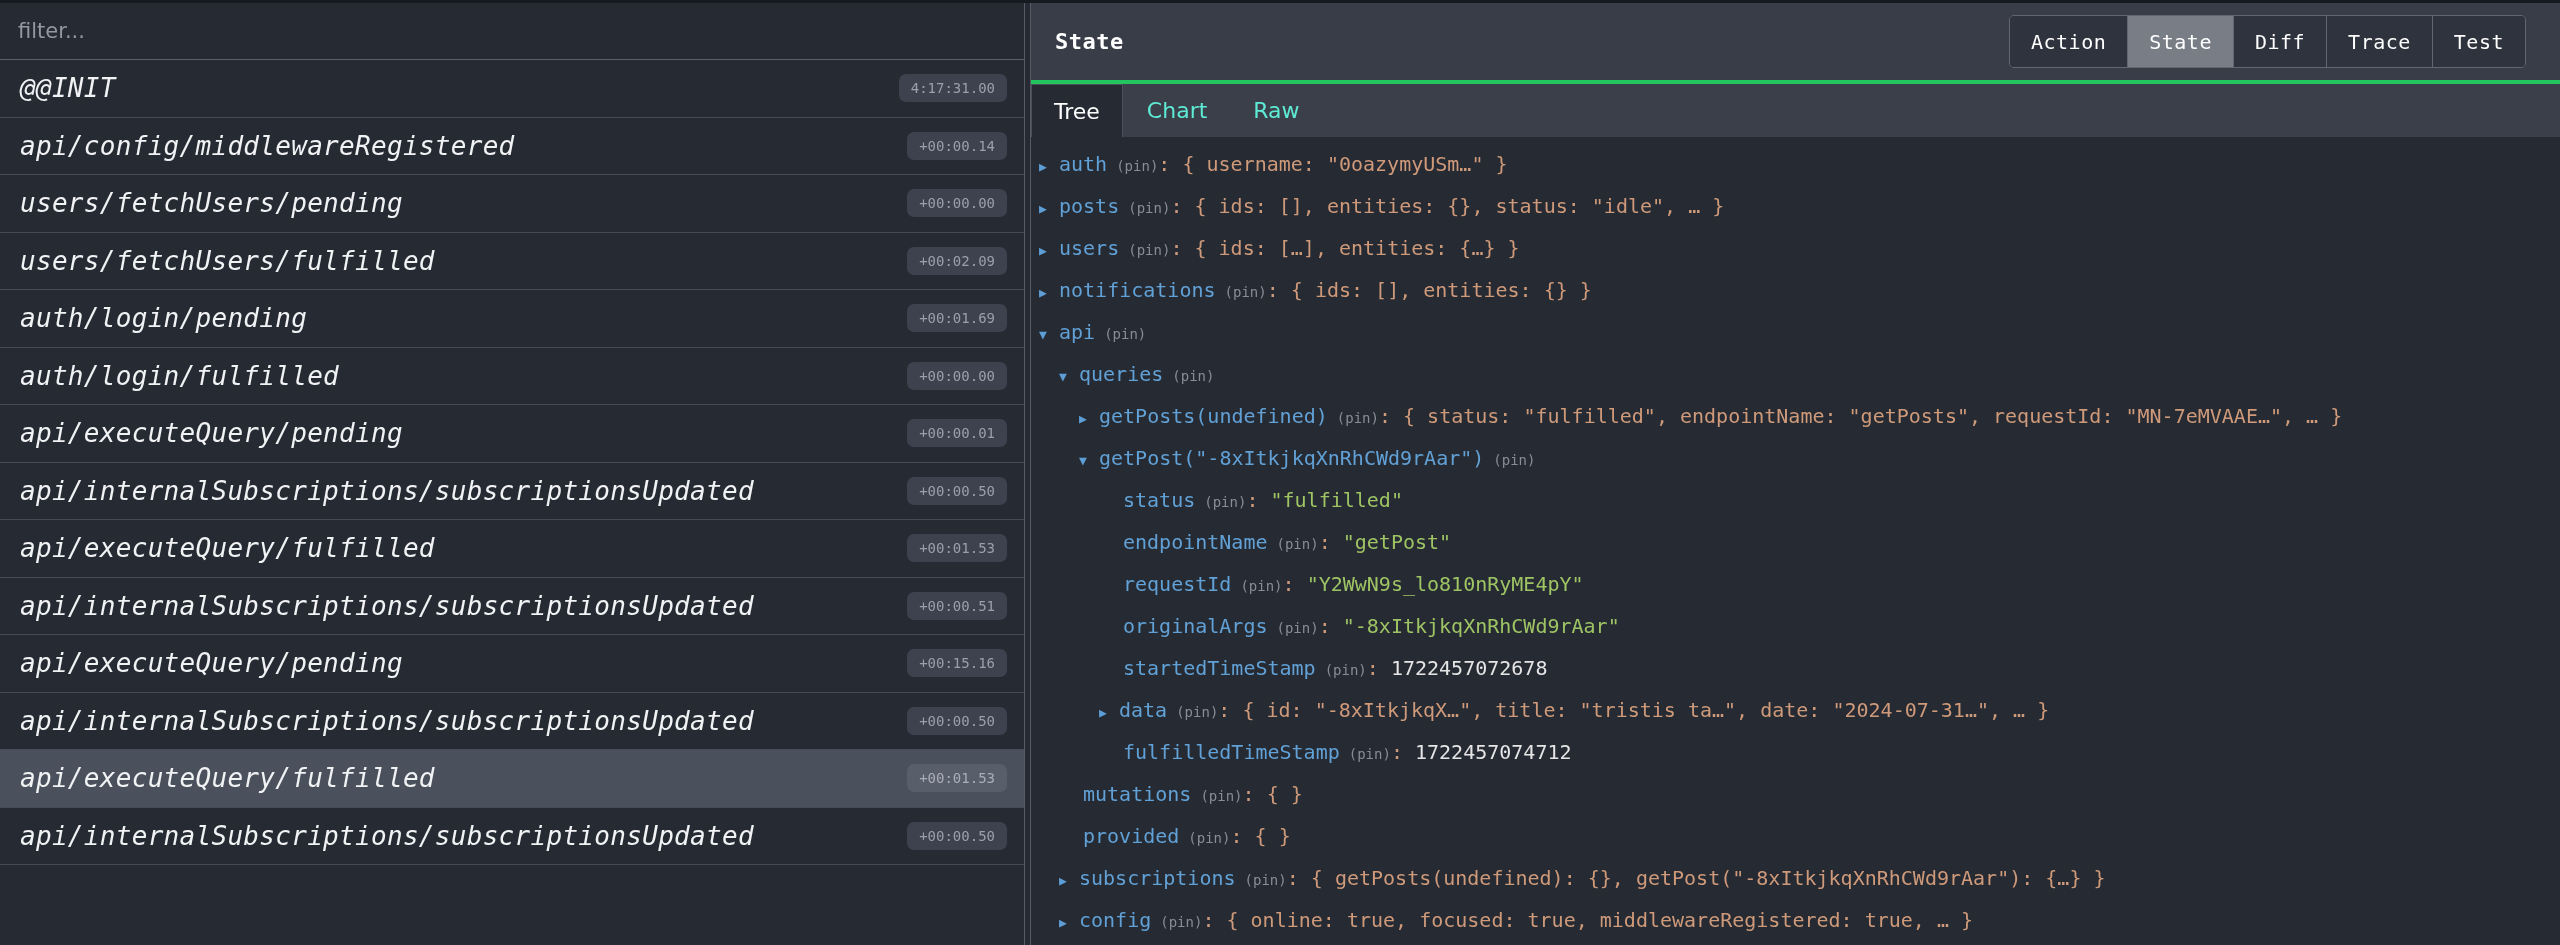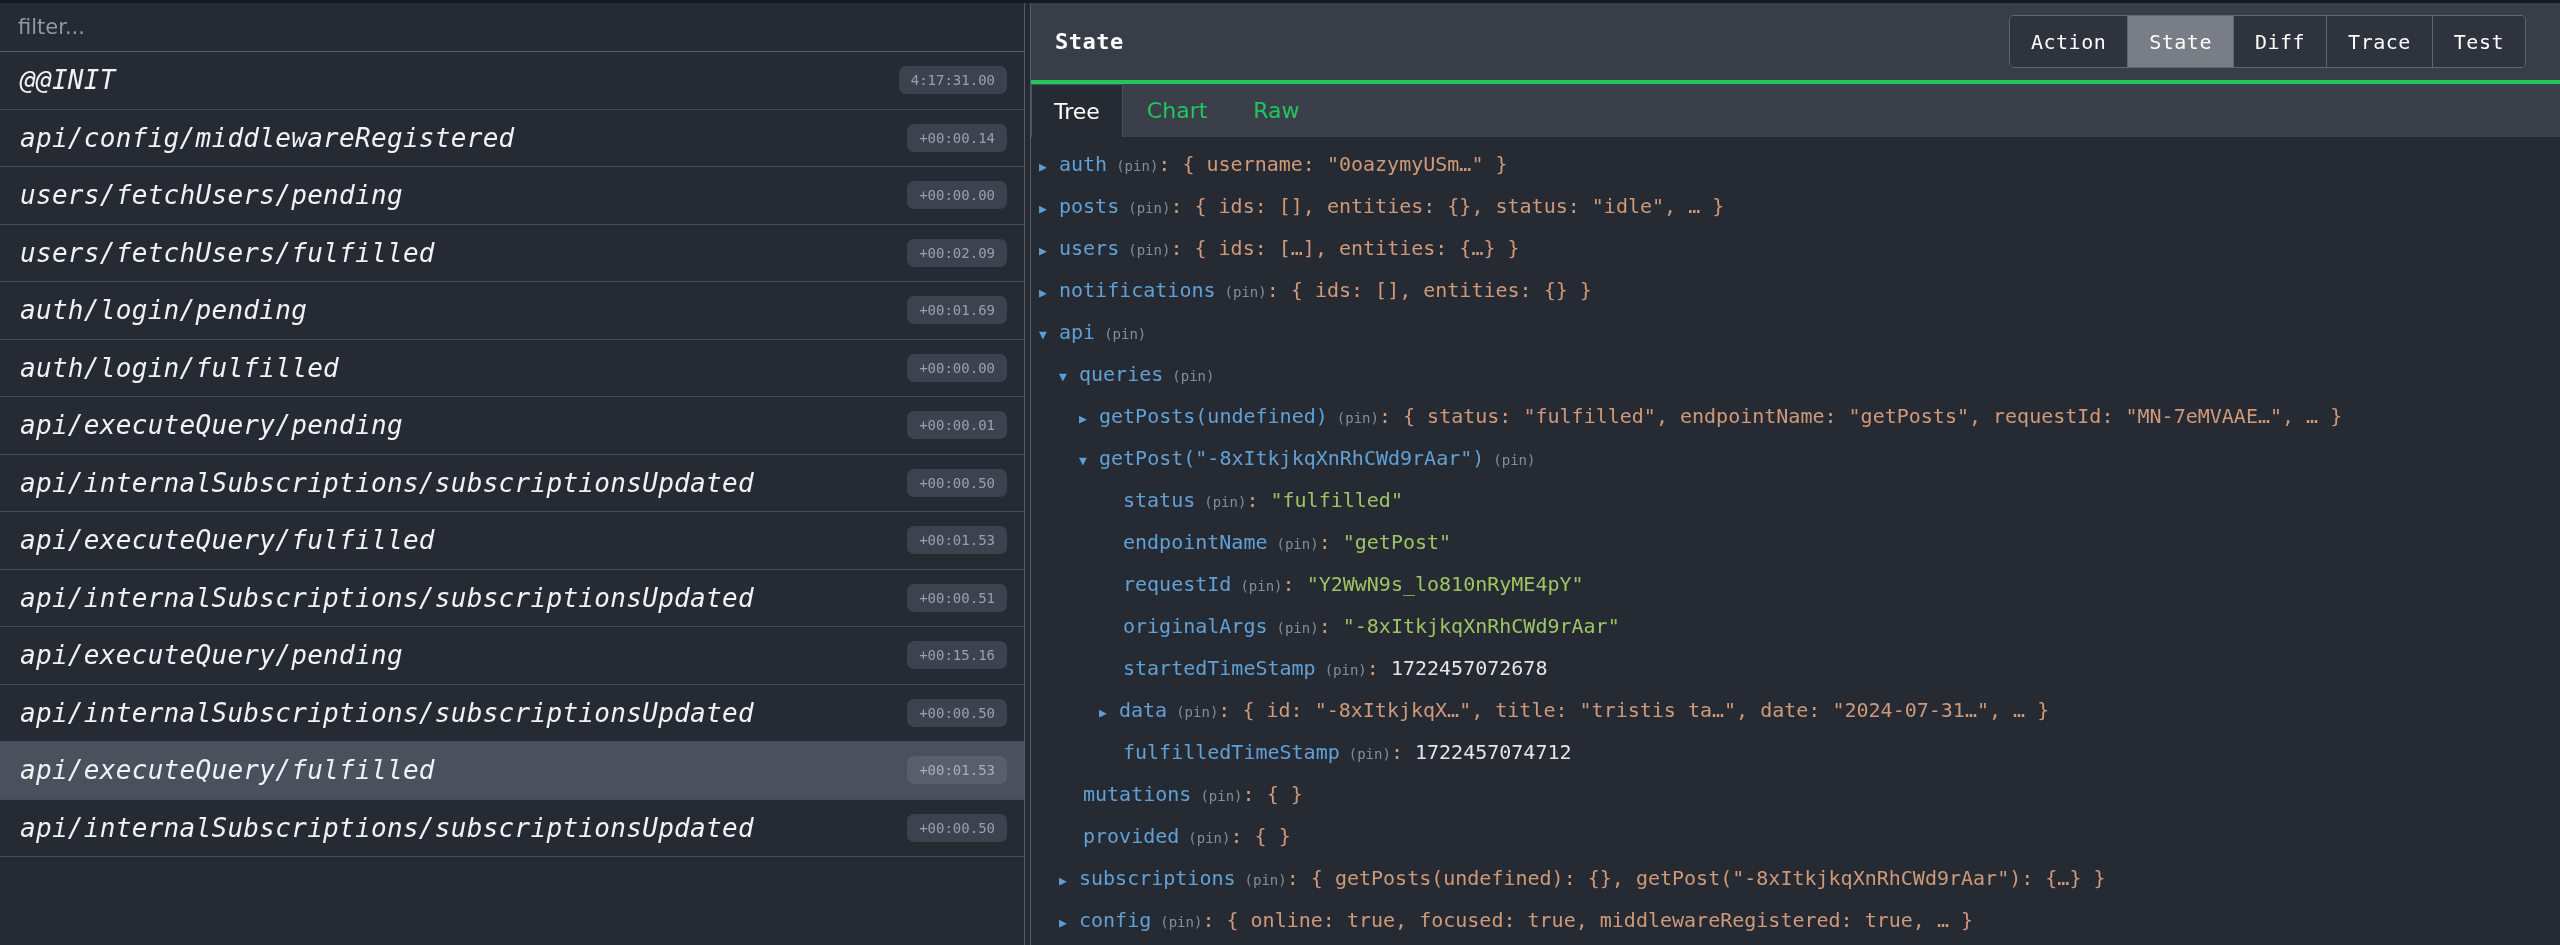--- a/index.html
+++ b/index.html
@@ -4,21 +4,21 @@
 <style>
   * { margin:0; padding:0; box-sizing:border-box; }
   html,body { background:#16191f; }
   .app {
     width:2560px; height:945px; display:flex; overflow:hidden;
     background:#262a33; border-top:3px solid #16191f;
     font-family:"DejaVu Sans Mono", monospace;
   }
   
   .left-panel { width:1024px; flex:none; display:flex; flex-direction:column; background:#262a33; }
-  .filter-bar { height:49px; flex:none; border-bottom:1px solid #5a5f6a; display:flex; align-items:center; }
+  .filter-bar { height:57px; flex:none; border-bottom:1px solid #5a5f6a; display:flex; align-items:center; }
   .filter-input {
     width:100%; height:100%; background:transparent; border:none; outline:none;
     padding:0 18px; color:#e8eaee; font:21px "DejaVu Sans", sans-serif;
   }
   .filter-input::placeholder { color:#9298a2; opacity:1; }
   .action-row {
     height:57.5px; flex:none; display:flex; align-items:center; justify-content:space-between;
     padding:0 17px 0 20px; border-bottom:1px solid #454b57; cursor:pointer;
   }
   .action-row.selected { background:#4a505c; }
@@ -40,21 +40,21 @@
   .btn-group { display:flex; border:1px solid #62676f; border-radius:5px; overflow:hidden; }
   .tab-btn {
     background:#2f333e; color:#ffffff; font:20px "DejaVu Sans Mono", monospace;
     padding:0 21px; height:51px; line-height:50px; border:none; border-left:1px solid #62676f;
     cursor:pointer; letter-spacing:.5px;
   }
   .tab-btn:first-child { border-left:none; }
   .tab-btn.selected { background:#787d86; }
   .subtabs { height:57px; flex:none; background:#3a3f4a; border-top:4px solid #22c55e; display:flex; align-items:stretch; }
   .subtab {
-    font:22px "DejaVu Sans", sans-serif; color:#22c55e; display:flex; align-items:center;
+    font:22px "DejaVu Sans", sans-serif; color:#5eead4; display:flex; align-items:center;
     padding:0 22px; cursor:pointer; margin-right:2px;
   }
   .subtab.selected { background:#262a33; color:#ffffff; border:1px solid #4b505b; border-bottom:none; }
   
   .tree { flex:1; background:#262a33; padding-top:12px; overflow:hidden; }
   .tree-row { height:42px; line-height:30px; white-space:pre; font-size:20px; }
   .arrow { color:#5e9ed6; display:inline-block; width:20px; font-size:13px; cursor:pointer; }
   .key { color:#61a1d6; cursor:pointer; }
   .pin { color:#878c96; font-size:14px; margin-left:9px; cursor:pointer; }
   .sep { color:#cf9a7a; }

